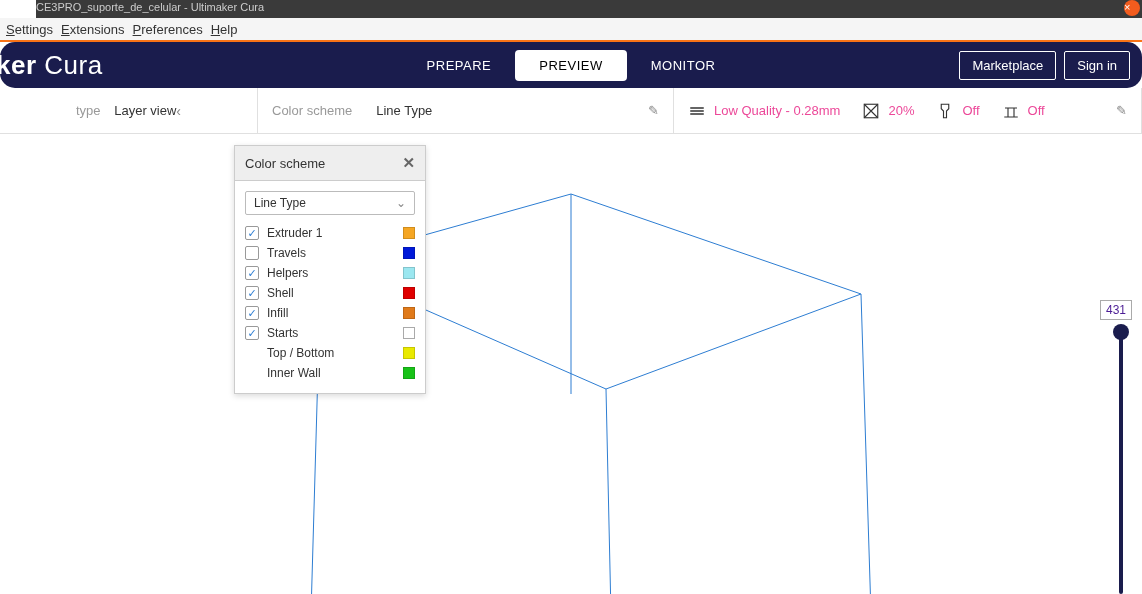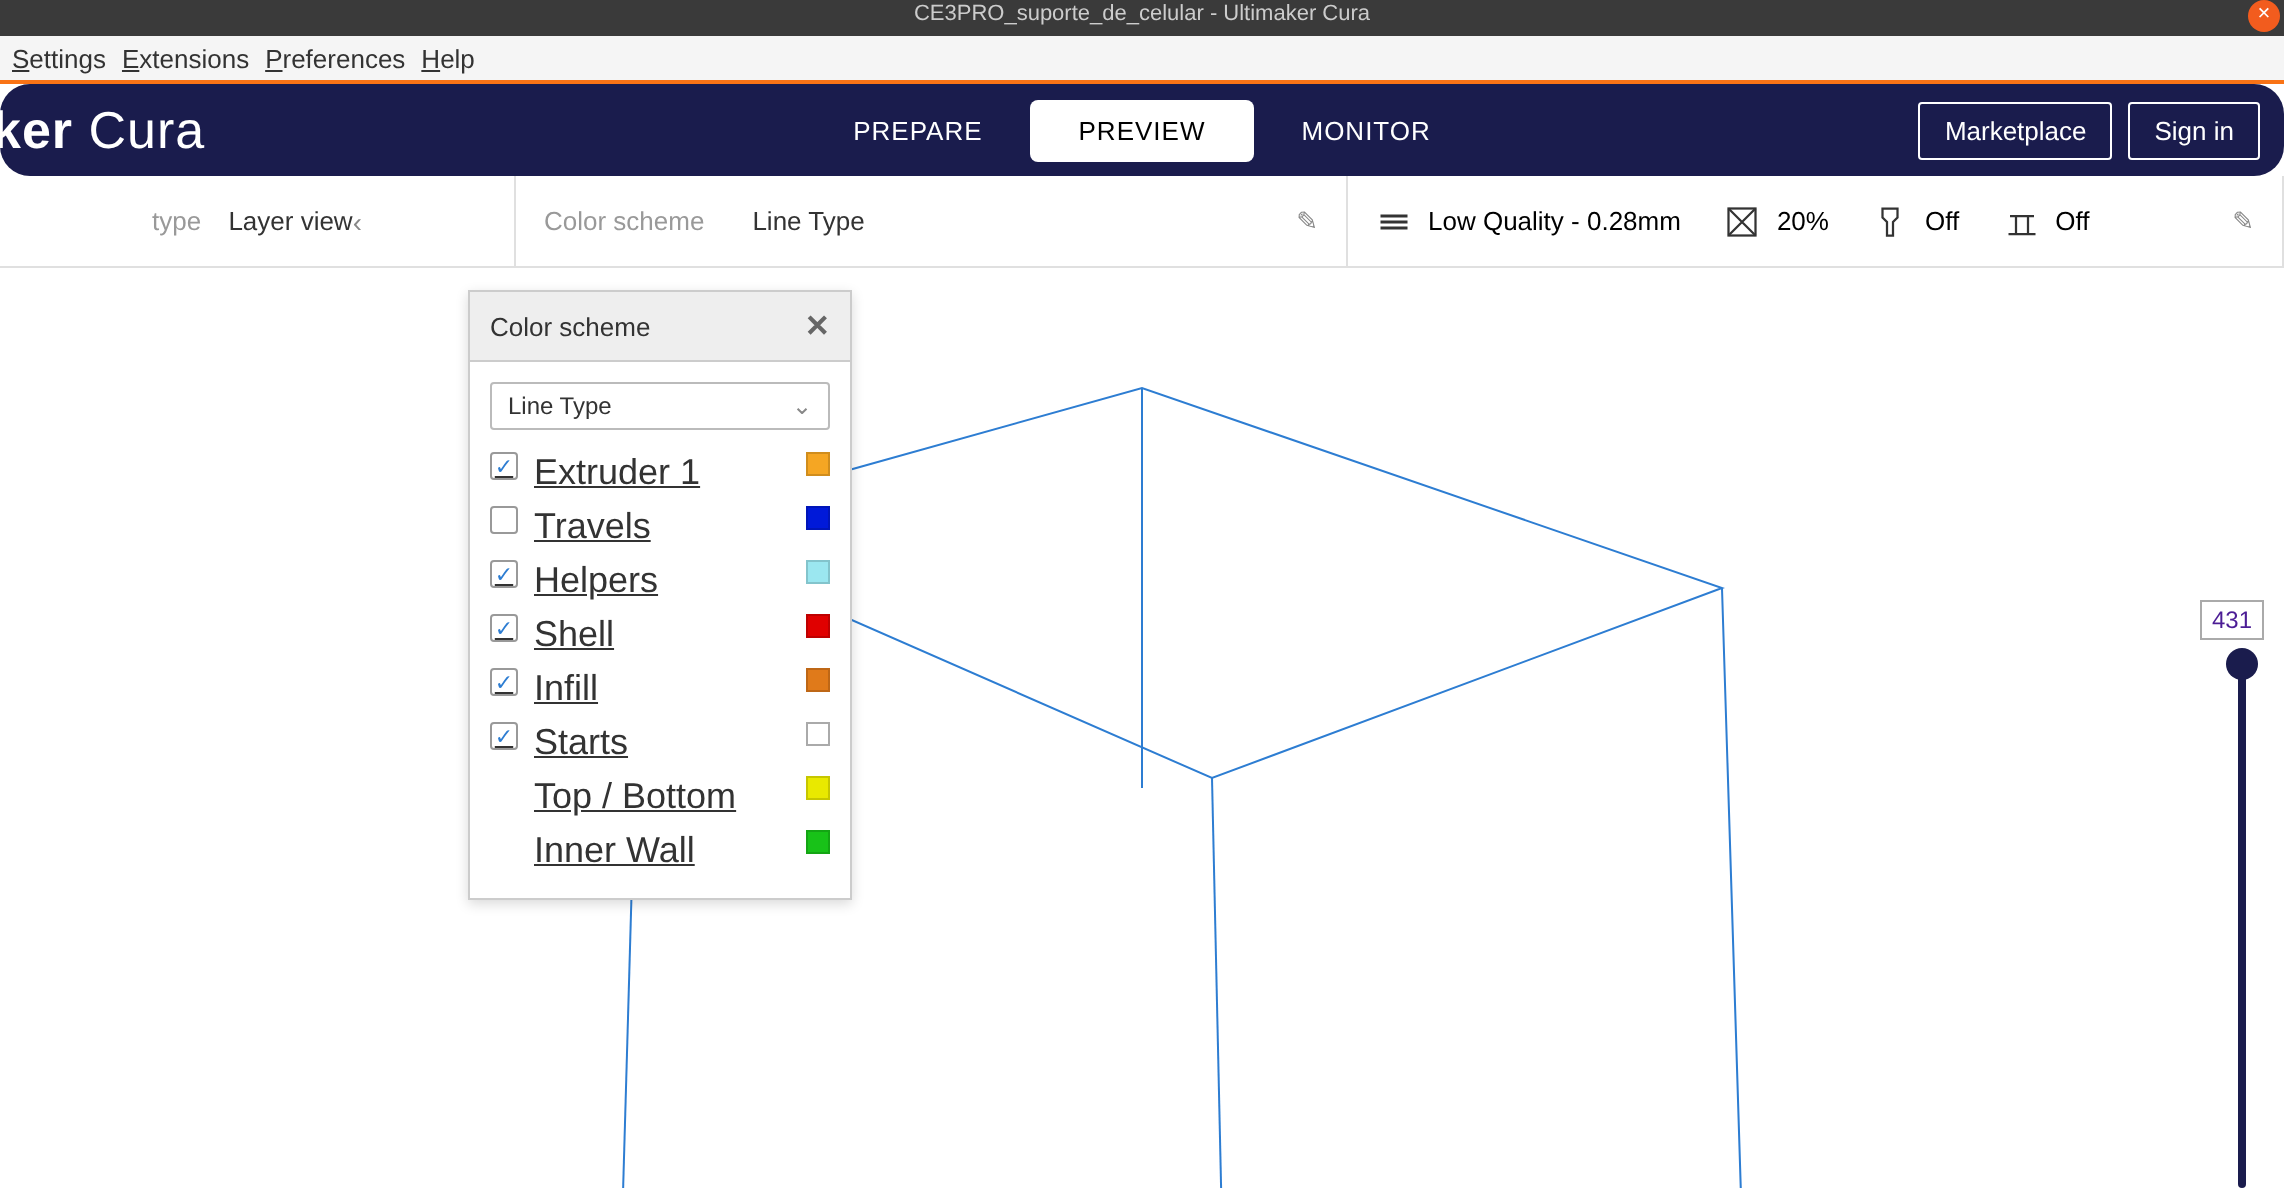--- a/index.html
+++ b/index.html
@@ -1,18 +1,18 @@
 <!DOCTYPE html>
 <html><head>
 <meta charset="utf-8">
 <style>
 * { box-sizing: border-box; margin: 0; padding: 0; font-family: Arial, sans-serif; }
 body { width: 1142px; height: 594px; background: #fff; overflow: hidden; position: relative; }
 
-.titlebar { height: 18px; background: #3a3a3a; color: #ccc; font-size: 11px; text-align: center; line-height: 14px; position: relative; }
+.titlebar { height: 18px; background: #3a3a3a; color: #ccc; font-size: 11px; text-align: left; line-height: 14px; position: relative; margin-left: 36px; }
 .titlebar .close-btn { position: absolute; right: 2px; top: 0; width: 16px; height: 16px; background: #f25c1e; border-radius: 50%; color: #fff; font-size: 11px; line-height: 15px; cursor: pointer; }
 
 .menubar { height: 24px; background: #f5f5f5; border-bottom: 2px solid #f97316; font-size: 13px; color: #333; padding-left: 6px; display: flex; align-items: center; gap: 8px; }
 .menubar span { cursor: pointer; }
 .menubar .u { text-decoration: underline; }
 
 .topbar { height: 46px; background: #1a1c4d; display: flex; align-items: center; color: #fff; font-size: 14px; position: relative; border-radius: 15px; }
 .logo { font-size: 26px; font-weight: 300; padding-left: 0; margin-left: -4px; letter-spacing: 0.5px; }
 .logo b { font-weight: 700; }
 .stage-tabs { position: absolute; left: 0; right: 0; display: flex; justify-content: center; gap: 0; }
@@ -22,33 +22,33 @@
 .top-btn { border: 1px solid #fff; padding: 6px 12px; font-size: 13px; background: transparent; color: #fff; border-radius: 2px; cursor: pointer; }
 
 .toolbar { height: 46px; background: #fff; display: flex; border-bottom: 1px solid #e0e0e0; }
 .toolbar-section { display: flex; align-items: center; padding: 0 14px; border-right: 1px solid #e0e0e0; font-size: 13px; color: #333; position: relative; }
 .toolbar-section.view { width: 258px; justify-content: center; }
 .toolbar-section.color { width: 416px; justify-content: flex-start; gap: 14px; }
 .toolbar-section.print { flex: 1; gap: 22px; }
 .sublabel { color: #999; margin-right: 10px; }
 .chev { color: #888; cursor: pointer; font-size: 14px; }
 .pencil { color: #888; cursor: pointer; margin-left: auto; font-size: 13px; }
-.pi { display: flex; align-items: center; gap: 8px; font-size: 13px; color: #000000; }
+.pi { display: flex; align-items: center; gap: 8px; font-size: 13px; color: #ec4899; }
 .pi svg { width: 18px; height: 18px; }
 
 .viewport { position: absolute; left: 0; top: 134px; right: 0; bottom: 0; background: #fff; overflow: hidden; }
 
 .buildplate { position: absolute; left: 50%; top: 0; transform: translateX(-50%); }
 
 .legend-panel { position: absolute; left: 234px; top: 145px; width: 192px; background: #fff; border: 1px solid #ccc; box-shadow: 0 2px 6px rgba(0,0,0,0.15); font-size: 13px; color: #333; z-index: 5; }
 .legend-header { background: #eee; border-bottom: 1px solid #ccc; padding: 8px 10px; display: flex; justify-content: space-between; align-items: center; }
 .legend-header .x { color: #666; cursor: pointer; font-size: 15px; font-weight: bold; }
 .legend-body { padding: 10px; }
 .legend-select { border: 1px solid #bbb; border-radius: 2px; padding: 4px 8px; display: flex; justify-content: space-between; align-items: center; margin-bottom: 8px; cursor: pointer; font-size: 12px; }
-.legend-row { display: flex; align-items: flex-start; gap: 8px; padding: 3px 0; font-size: 18px; text-decoration: underline; }
+.legend-row { display: flex; align-items: center; gap: 8px; padding: 3px 0; font-size: 12px; }
 .cb { width: 14px; height: 14px; border: 1px solid #999; border-radius: 2px; display: flex; align-items: center; justify-content: center; color: #2d7dd2; font-size: 11px; cursor: pointer; flex-shrink: 0; }
 .cb.on::before { content: "✓"; }
 .swatch { width: 12px; height: 12px; margin-left: auto; border: 1px solid rgba(0,0,0,0.15); }
 .swatch.outline { background: #fff; border: 1px solid #aaa; }
 
 .layer-slider { position: absolute; right: 10px; top: 300px; bottom: 0; width: 22px; }
 .layer-track { position: absolute; left: 9px; top: 30px; bottom: 0; width: 4px; background: #1a1c4d; border-radius: 2px; }
 .layer-handle { position: absolute; left: 3px; top: 24px; width: 16px; height: 16px; background: #1a1c4d; border-radius: 50%; cursor: grab; }
 .layer-badge { position: absolute; right: 0; top: 0; font-size: 12px; border: 1px solid #aaa; padding: 2px 5px; background: #fff; color: #4c1d95; }
 </style>

